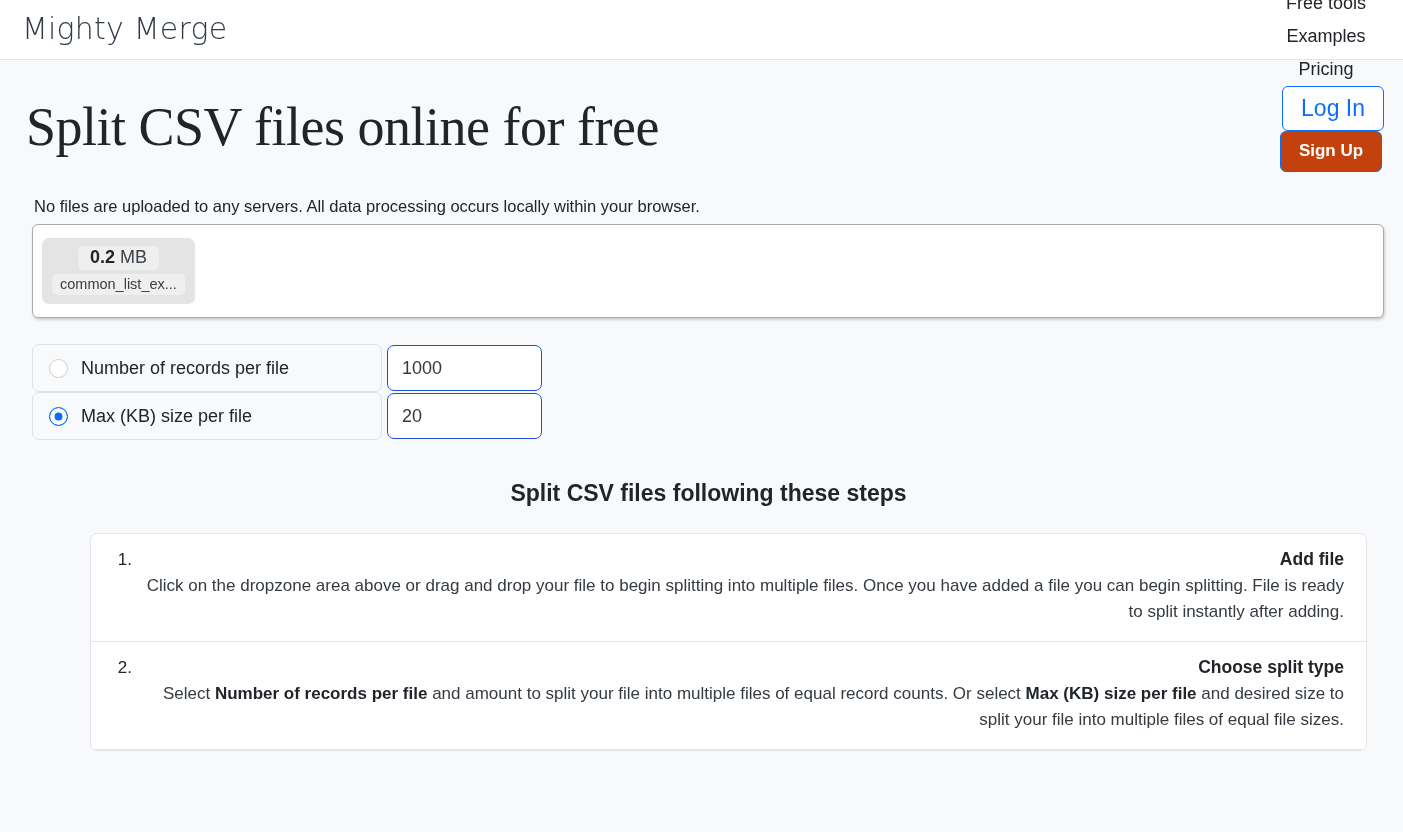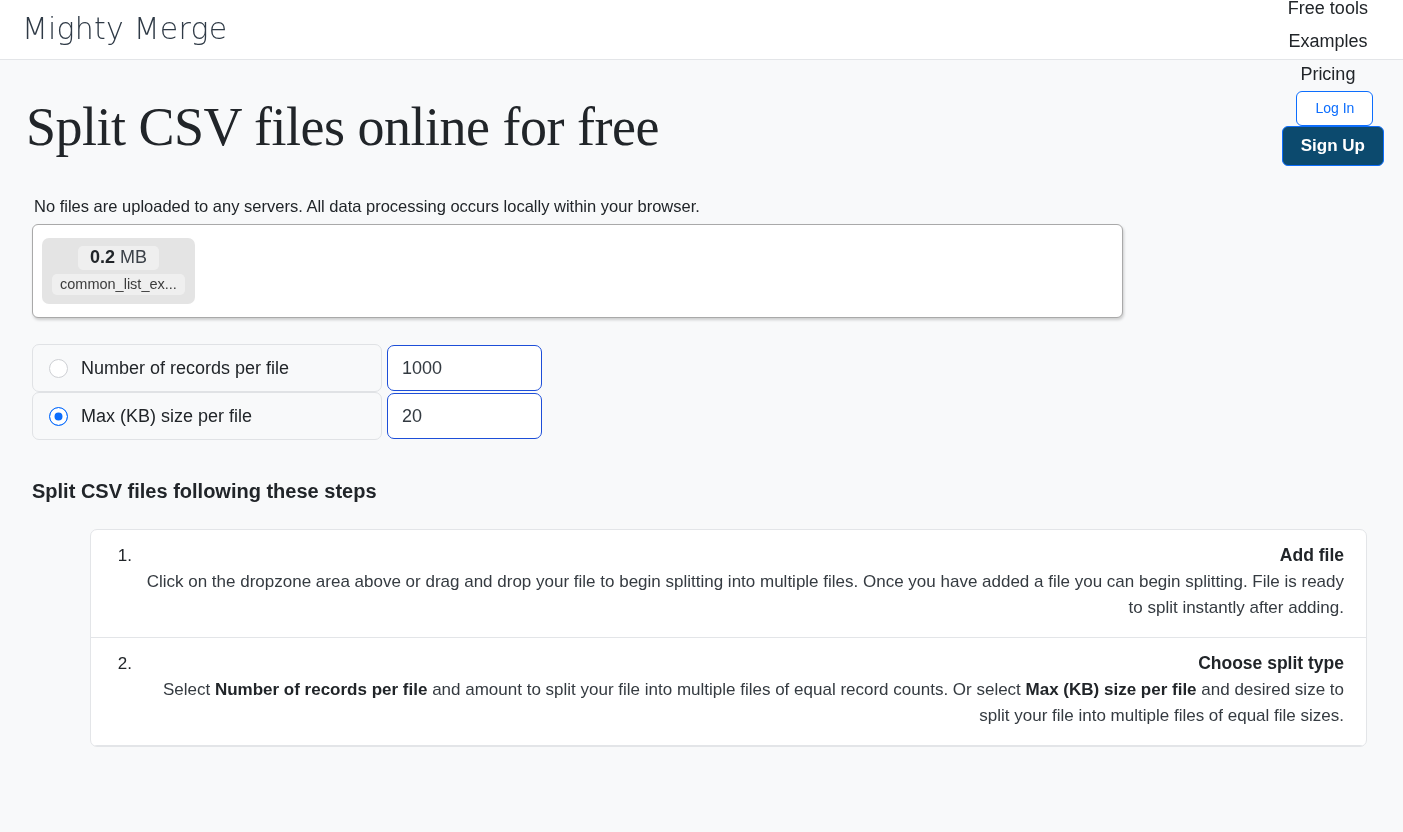--- a/index.html
+++ b/index.html
@@ -39,35 +39,35 @@
     flex-direction: column;
   }
   .nav-link {
     font-size: 18px;
     color: #212529;
     text-decoration: none;
     padding: 6px 16px;
     white-space: nowrap;
   }
   .btn-login {
-    font-size: 14px;
+    font-size: 23px;
     color: #0d6efd;
     background: #ffffff;
     border: 1px solid #0d6efd;
     border-radius: 6px;
     padding: 8px 18px;
     margin-left: 14px;
     cursor: pointer;
     line-height: 1.2;
   }
   .btn-signup {
     font-size: 17px;
     font-weight: bold;
     color: #ffffff;
-    background: #0c4a6e;
+    background: #c2410c;
     border: 1px solid #0d6efd;
     border-radius: 6px;
     padding: 9px 18px;
     margin-left: 10px;
     cursor: pointer;
     line-height: 1.2;
   }
 
   
   .page {
@@ -84,21 +84,21 @@
   }
   .privacy-note {
     font-size: 16.5px;
     color: #212529;
     margin: 40px 0 8px 16px;
   }
 
   
   .dropzone {
     margin: 0 0 0 14px;
-    width: 1091px;
+    width: 1352px;
     height: 94px;
     background: #ffffff;
     border: 1px solid #a9a9a9;
     border-radius: 6px;
     box-shadow: 1px 2px 3px rgba(0,0,0,0.18);
     display: flex;
     align-items: center;
     padding: 0 9px;
     cursor: pointer;
   }
@@ -219,23 +219,24 @@
     font-size: 18px;
     padding: 12px 20px;
     cursor: pointer;
     font-family: "Liberation Sans", sans-serif;
     line-height: 1.1;
   }
 
   
   .steps-title {
     margin: 40px 0 0 14px;
-    font-size: 20px;
+    font-size: 23px;
     font-weight: bold;
     color: #212529;
+    text-align: center;
   }
   .steps-card {
     margin: 26px 18px 0 72px;
     background: #ffffff;
     border: 1px solid #e3e5e8;
     border-radius: 7px;
     overflow: hidden;
   }
   .step {
     display: flex;

